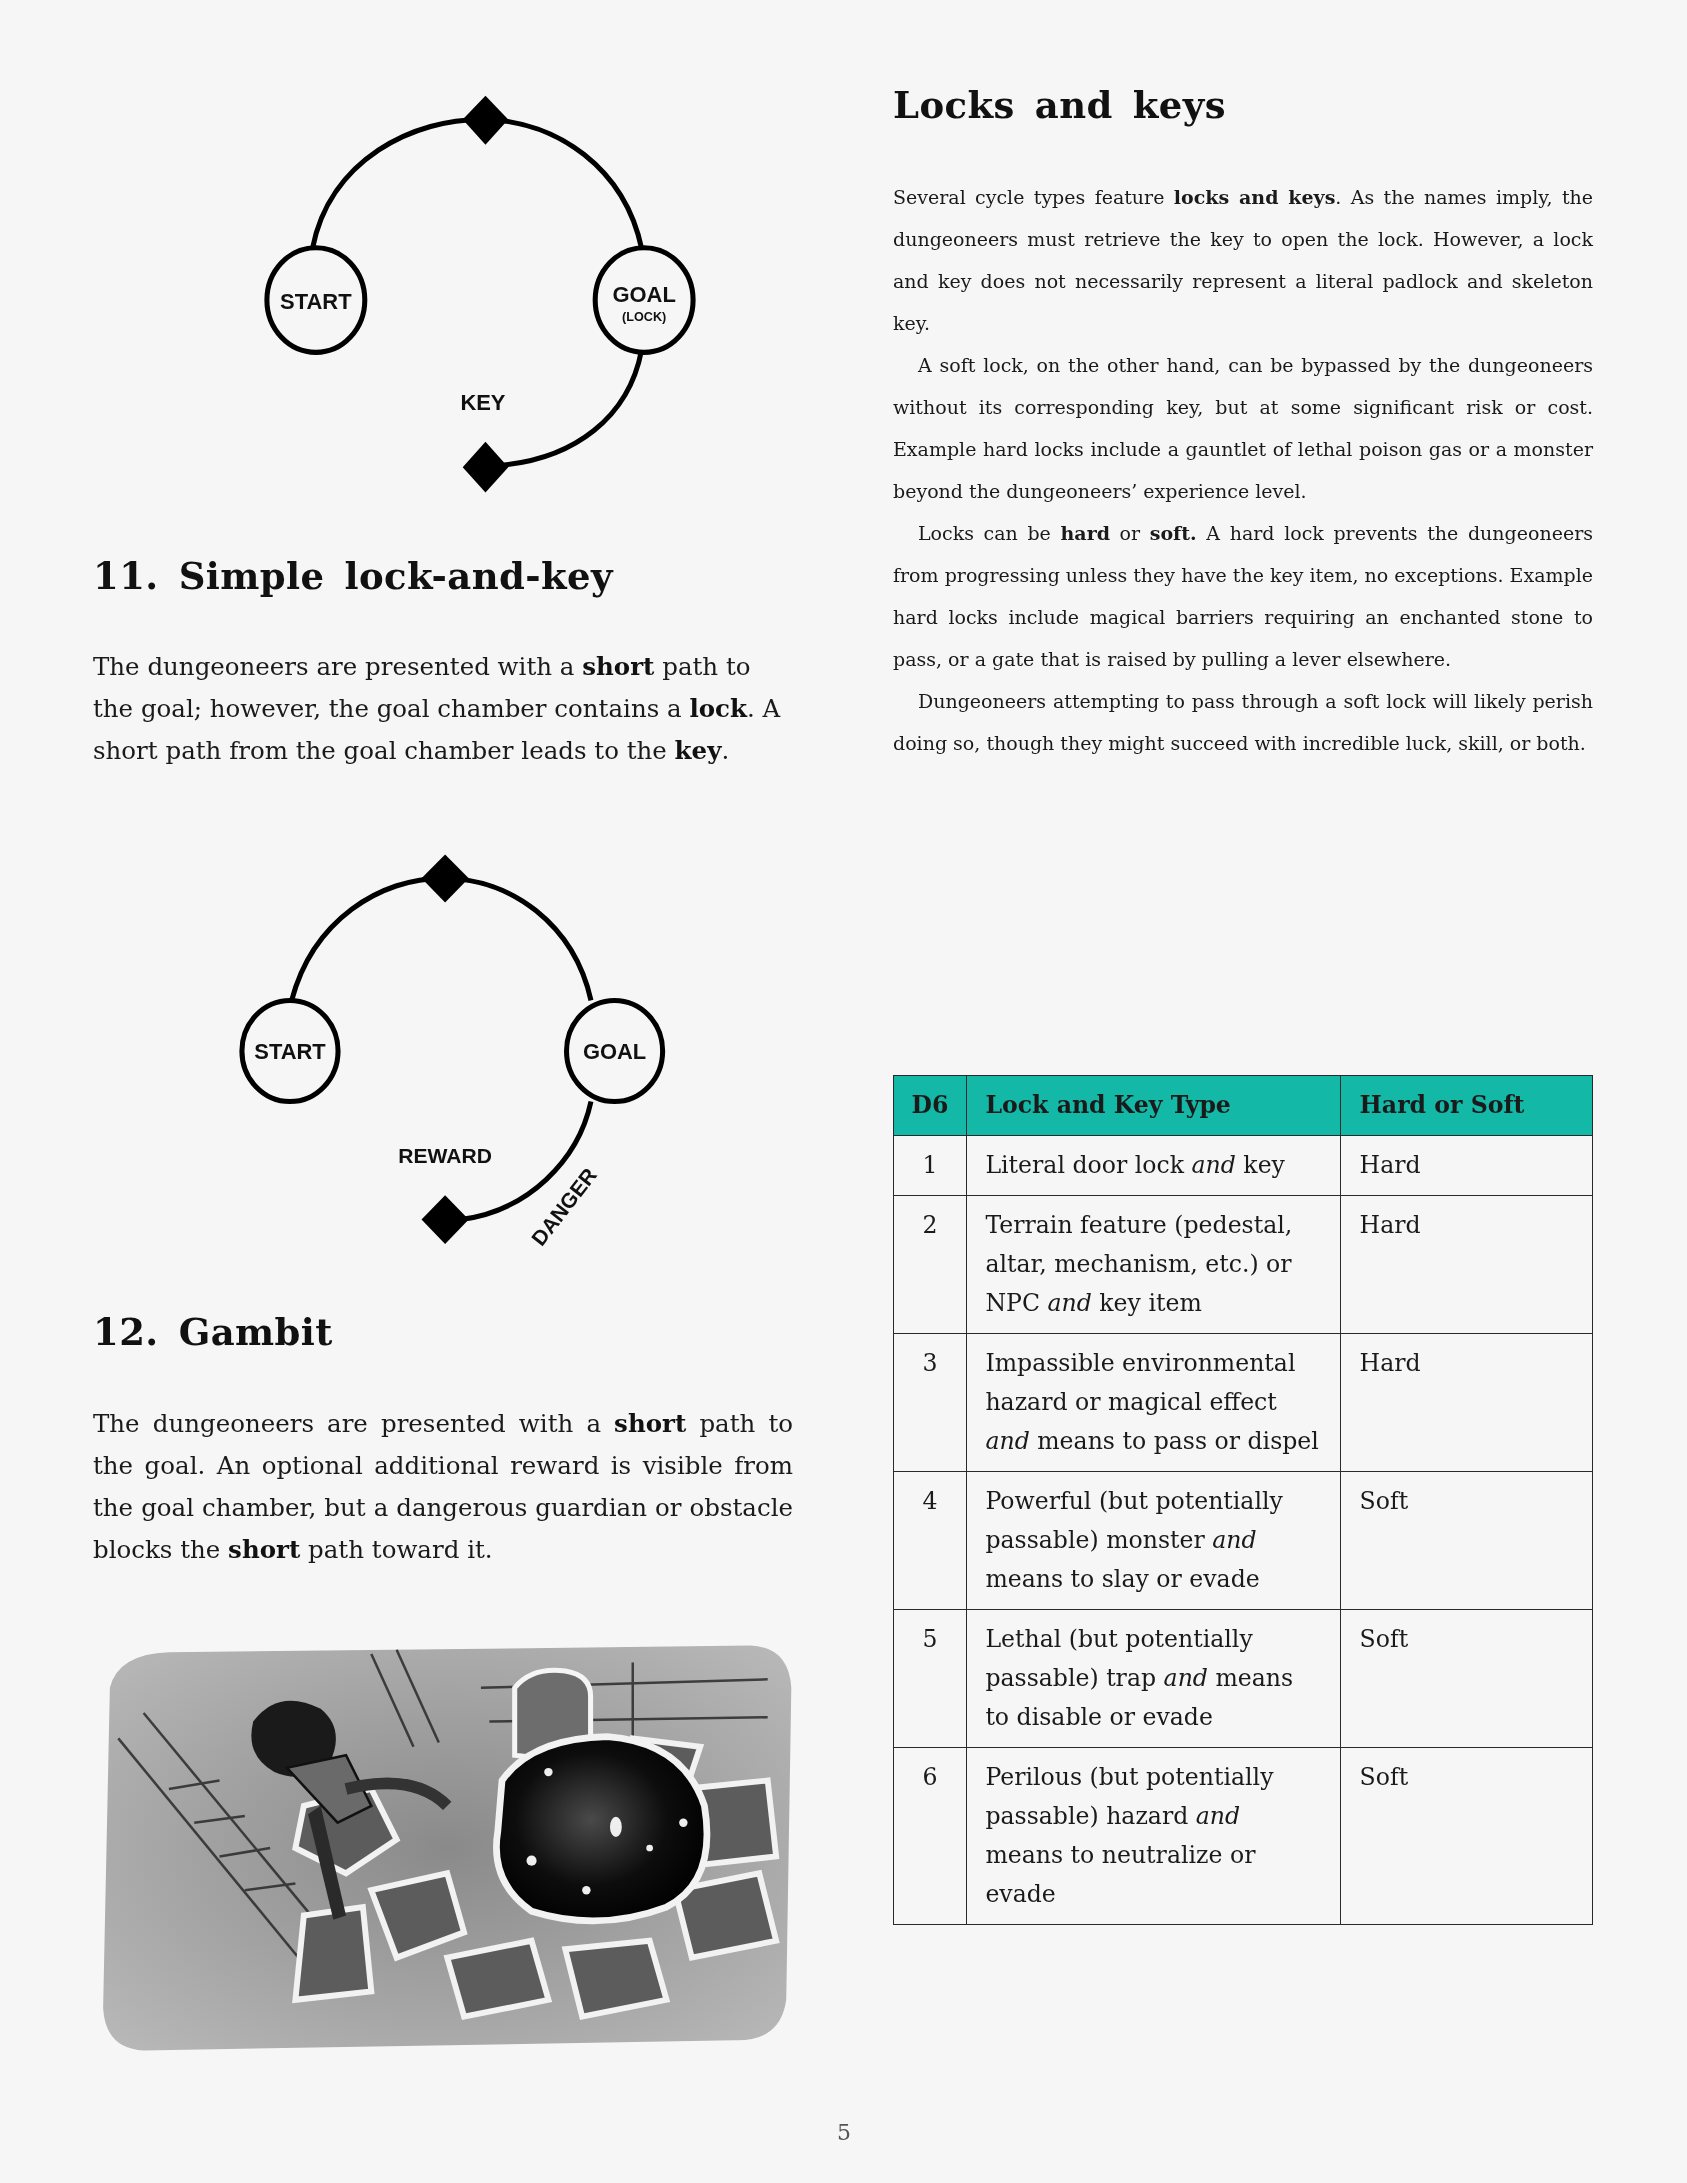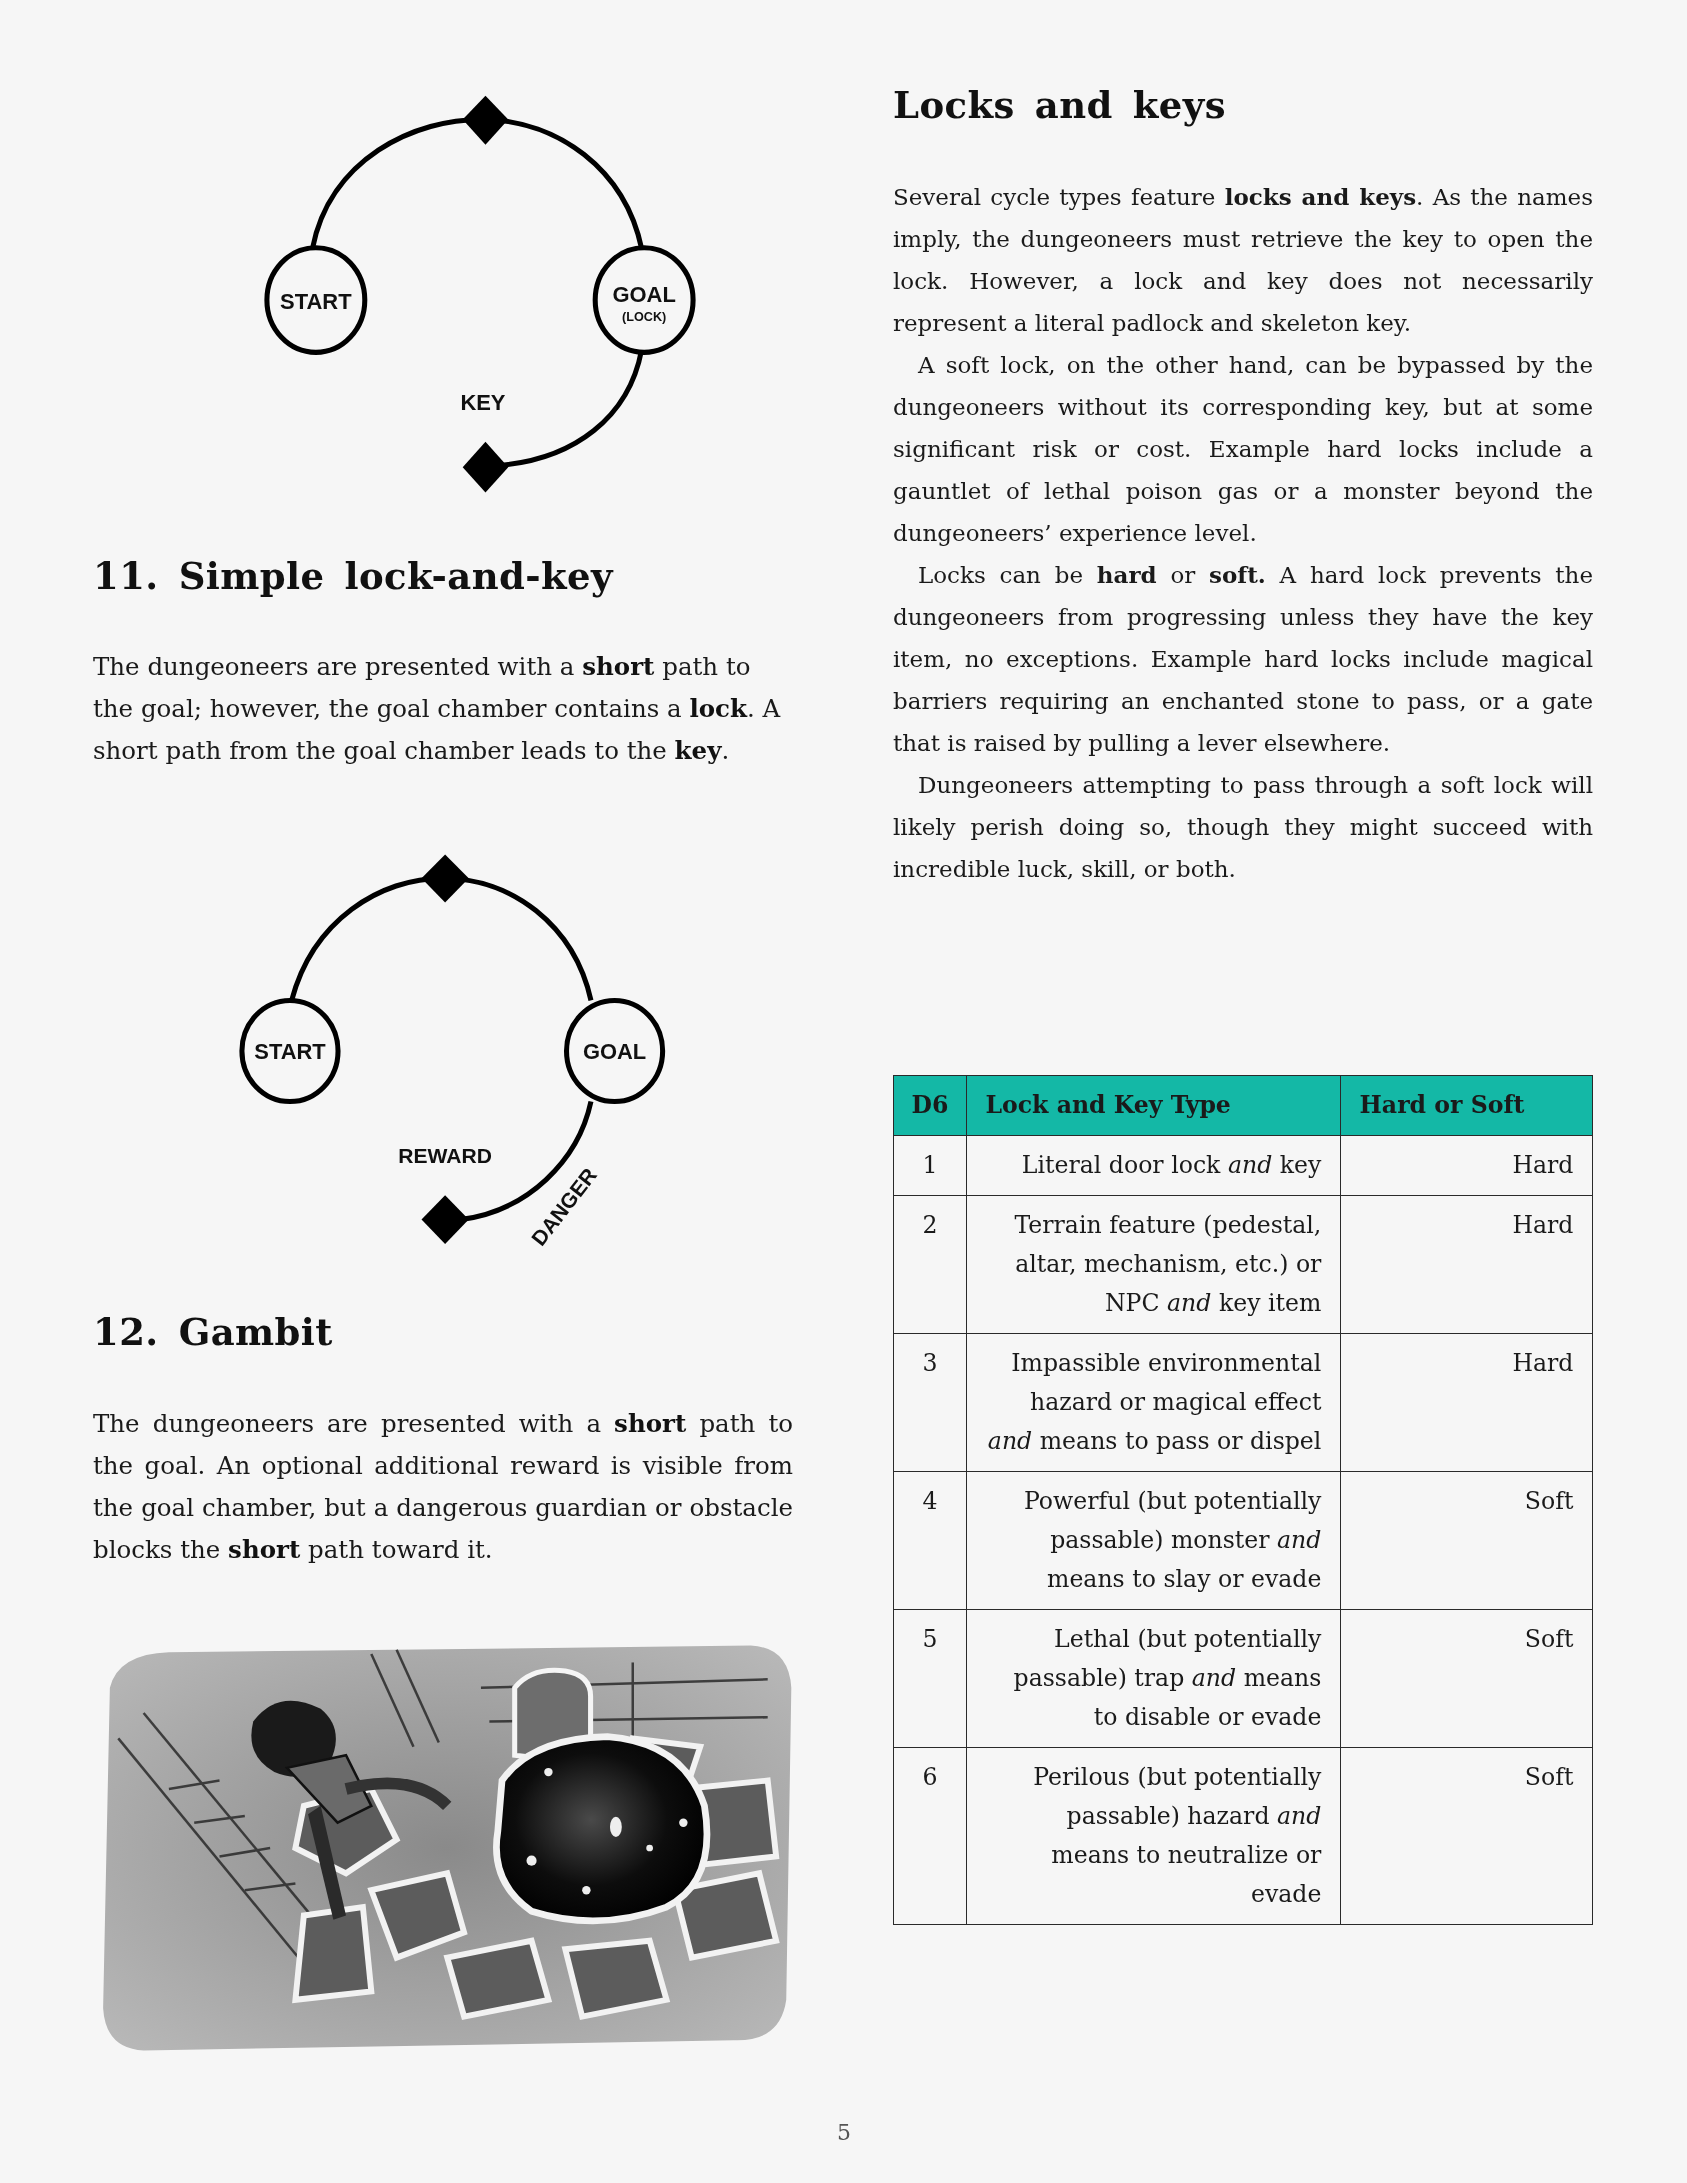--- a/index.html
+++ b/index.html
@@ -27,33 +27,33 @@
   p.body {
     position: absolute; left: 0; margin: 0; width: 700px;
     font-family: "DejaVu Serif", "Liberation Serif", serif;
     font-size: 24.5px; line-height: 42px; text-align: justify; color: #1a1a1a;
   }
   p.body b { font-weight: bold; color: #111; margin-top: 48px; }
   .right-text p { position: static; margin: 0; width: 700px; }
   .right-text p.indent { text-indent: 25px; }
   .right-text { position: absolute; left: 0; top: 176px; width: 700px;
     font-family: "DejaVu Serif", "Liberation Serif", serif;
-    font-size: 23px; line-height: 42px; text-align: justify; }
+    font-size: 19px; line-height: 42px; text-align: justify; }
 
   table.lk {
     position: absolute; left: 0; top: 1075px; width: 700px;
     border-collapse: collapse;
     font-family: "DejaVu Serif", "Liberation Serif", serif;
     font-size: 23.6px; line-height: 39px;
   }
   table.lk th, table.lk td { border: 1.7px solid #2a2a2a; vertical-align: top; padding: 10px 18.6px 10px 18.6px; text-align: left; }
   table.lk thead th { background: #14b8a6; font-weight: bold; padding-top: 10px; padding-bottom: 10px; }
   table.lk th.c-d6, table.lk td.c-d6 { width: 55px; text-align: center; padding-left: 8.4px; padding-right: 8.4px; }
   table.lk td.c-type { width: 336px; }
-  table.lk tbody td { height: 0; text-align: right; }
+  table.lk tbody td { height: 0; }
   table.lk tbody tr.r1 td { height: 38px; }
   table.lk tbody tr.rm td { height: 116px; }
 
   .illustration { position: absolute; left: 0; top: 1637px; width: 700px; height: 422px; }
 
   .page-num { position: absolute; left: 0; top: 2120px; width: 1688px; text-align: center;
     font-family: "DejaVu Serif", "Liberation Serif", serif; font-size: 22px; color: #555; }
 </style>
 </head>
 <body>

